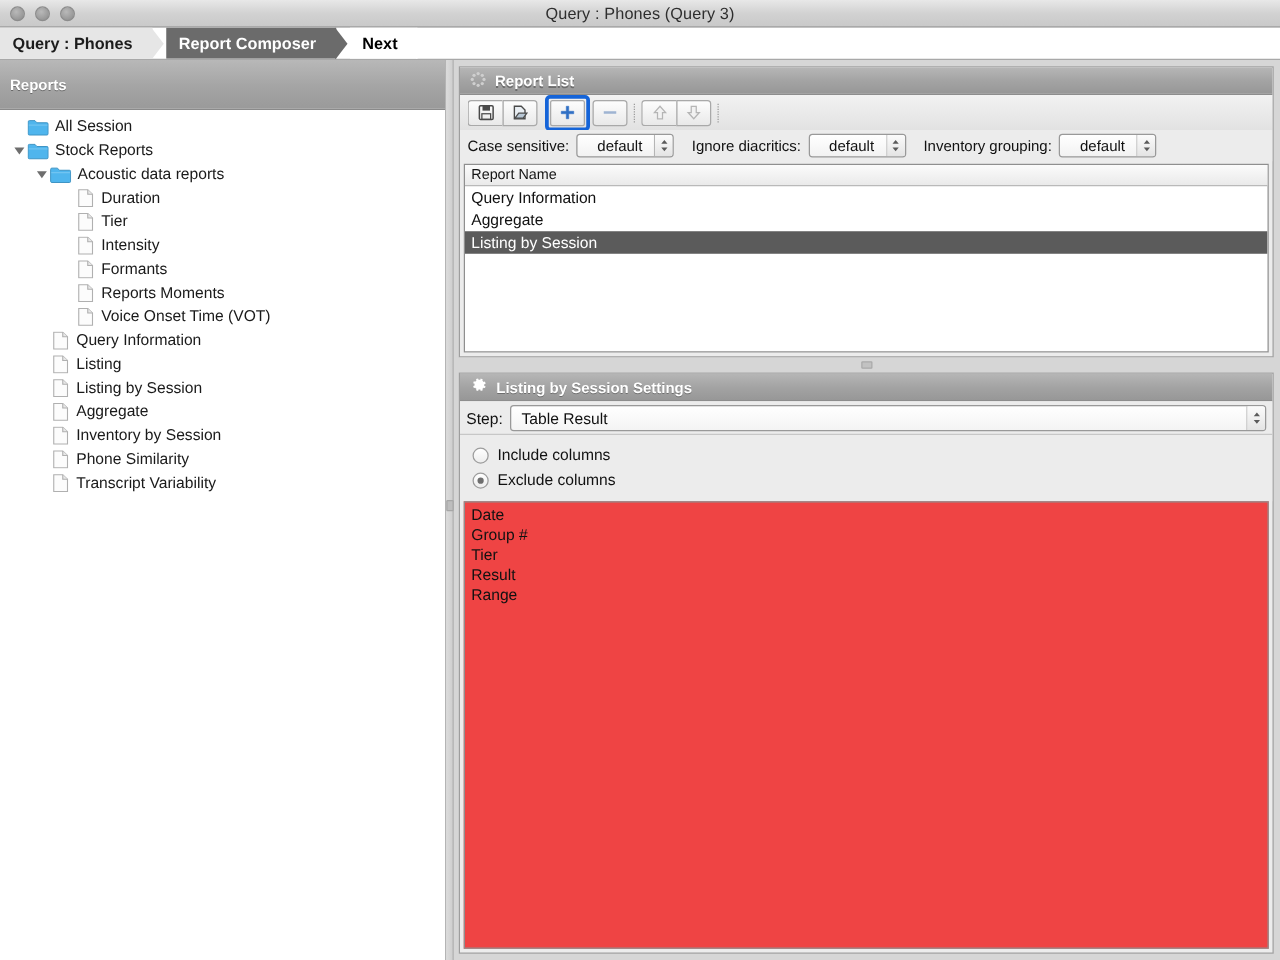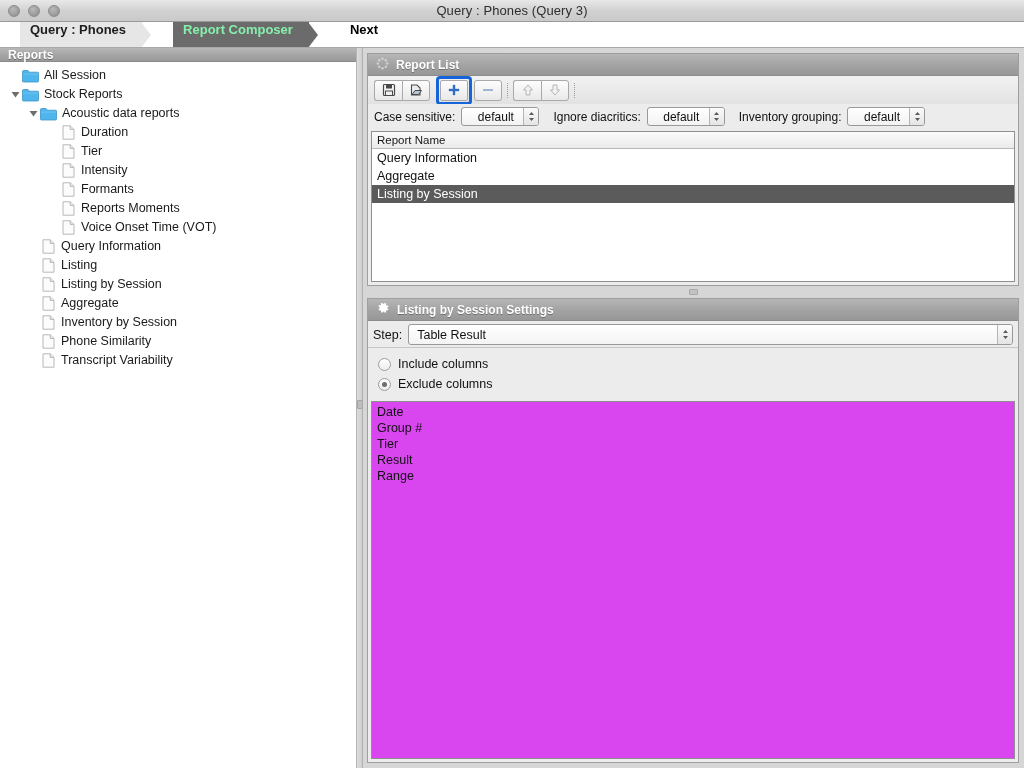--- a/index.html
+++ b/index.html
@@ -39,28 +39,27 @@
   
   .breadcrumb {
     height: 26px;
     background: #ffffff;
     display: flex; align-items: stretch;
     border-bottom: 1px solid #a8a8a8;
     overflow: hidden;
   }
   .crumb {
     position: relative;
-    display: flex; 
+    display: flex; align-items: center;
     font-size: 13px; font-weight: bold;
     padding: 0 16px 0 10px;
     white-space: nowrap;
-    margin-left: 20px;
   }
   .crumb-light { background: #e6e6e6; color: #1c1c1c; }
-  .crumb-dark  { background: #6b6b6b; color: #86efac; }
+  .crumb-dark  { background: #6b6b6b; color: #ffffff; }
   .crumb-end   { background: #ffffff; }
   .crumb::after {
     content: "";
     position: absolute; right: -9px; top: 0;
     width: 0; height: 0;
     border-top: 13px solid transparent;
     border-bottom: 13px solid transparent;
     border-left: 10px solid currentColor;
     z-index: 2;
   }
@@ -79,21 +78,21 @@
   }
 
   
   .sidebar {
     width: 357px;
     display: flex; flex-direction: column;
     background: #ffffff;
     border-right: 1px solid #b4b4b4;
   }
   .panel-header {
-    height: 14px;
+    height: 40px;
     display: flex; align-items: center;
     padding: 0 8px;
     font-size: 12px; font-weight: bold; color: #ffffff;
     background: linear-gradient(to bottom, #b3b3b3 0%, #a0a0a0 50%, #949494 100%);
     border-bottom: 1px solid #8a8a8a;
     text-shadow: 0 1px 0 rgba(0,0,0,0.35);
   }
   .sidebar-header {
     background: linear-gradient(to bottom, #b8b8b8 0%, #a4a4a4 55%, #9a9a9a 100%);
   }
@@ -307,21 +306,21 @@
   }
   .radio-dot {
     width: 5px; height: 5px; border-radius: 50%;
     background: #6e6e6e;
   }
 
   .collist {
     flex: 1;
     margin: 0 3px 3px 3px;
     border: 1px solid #8f8f8f;
-    background: #d946ef;
+    background: #ef4444;
     padding: 2px 0 0 0;
     overflow: hidden;
   }
   .col-item {
     height: 16px;
     font-size: 12.5px; color: #111;
     padding-left: 5px;
     line-height: 16px;
   }
 </style>

